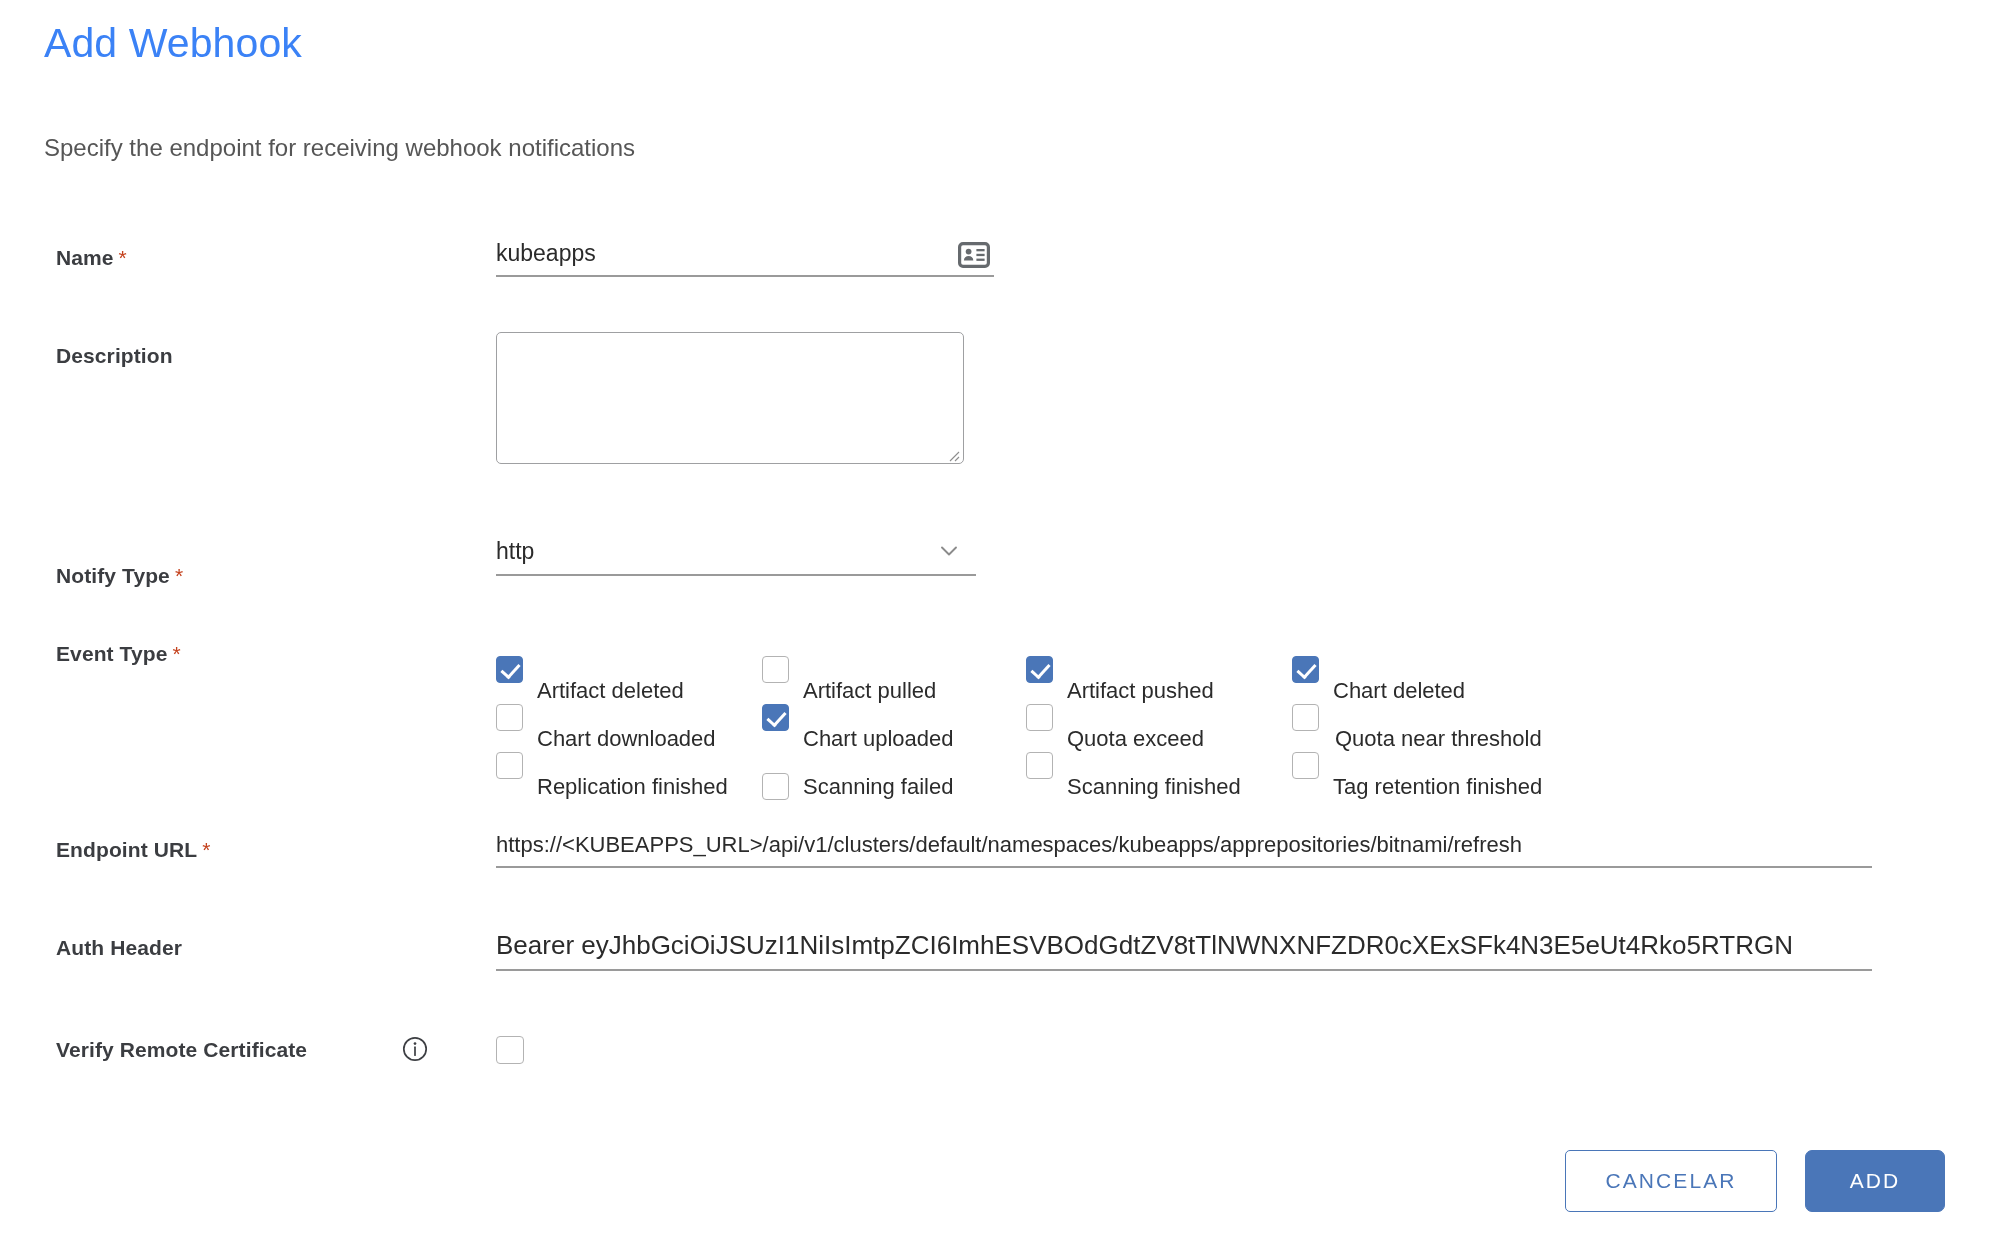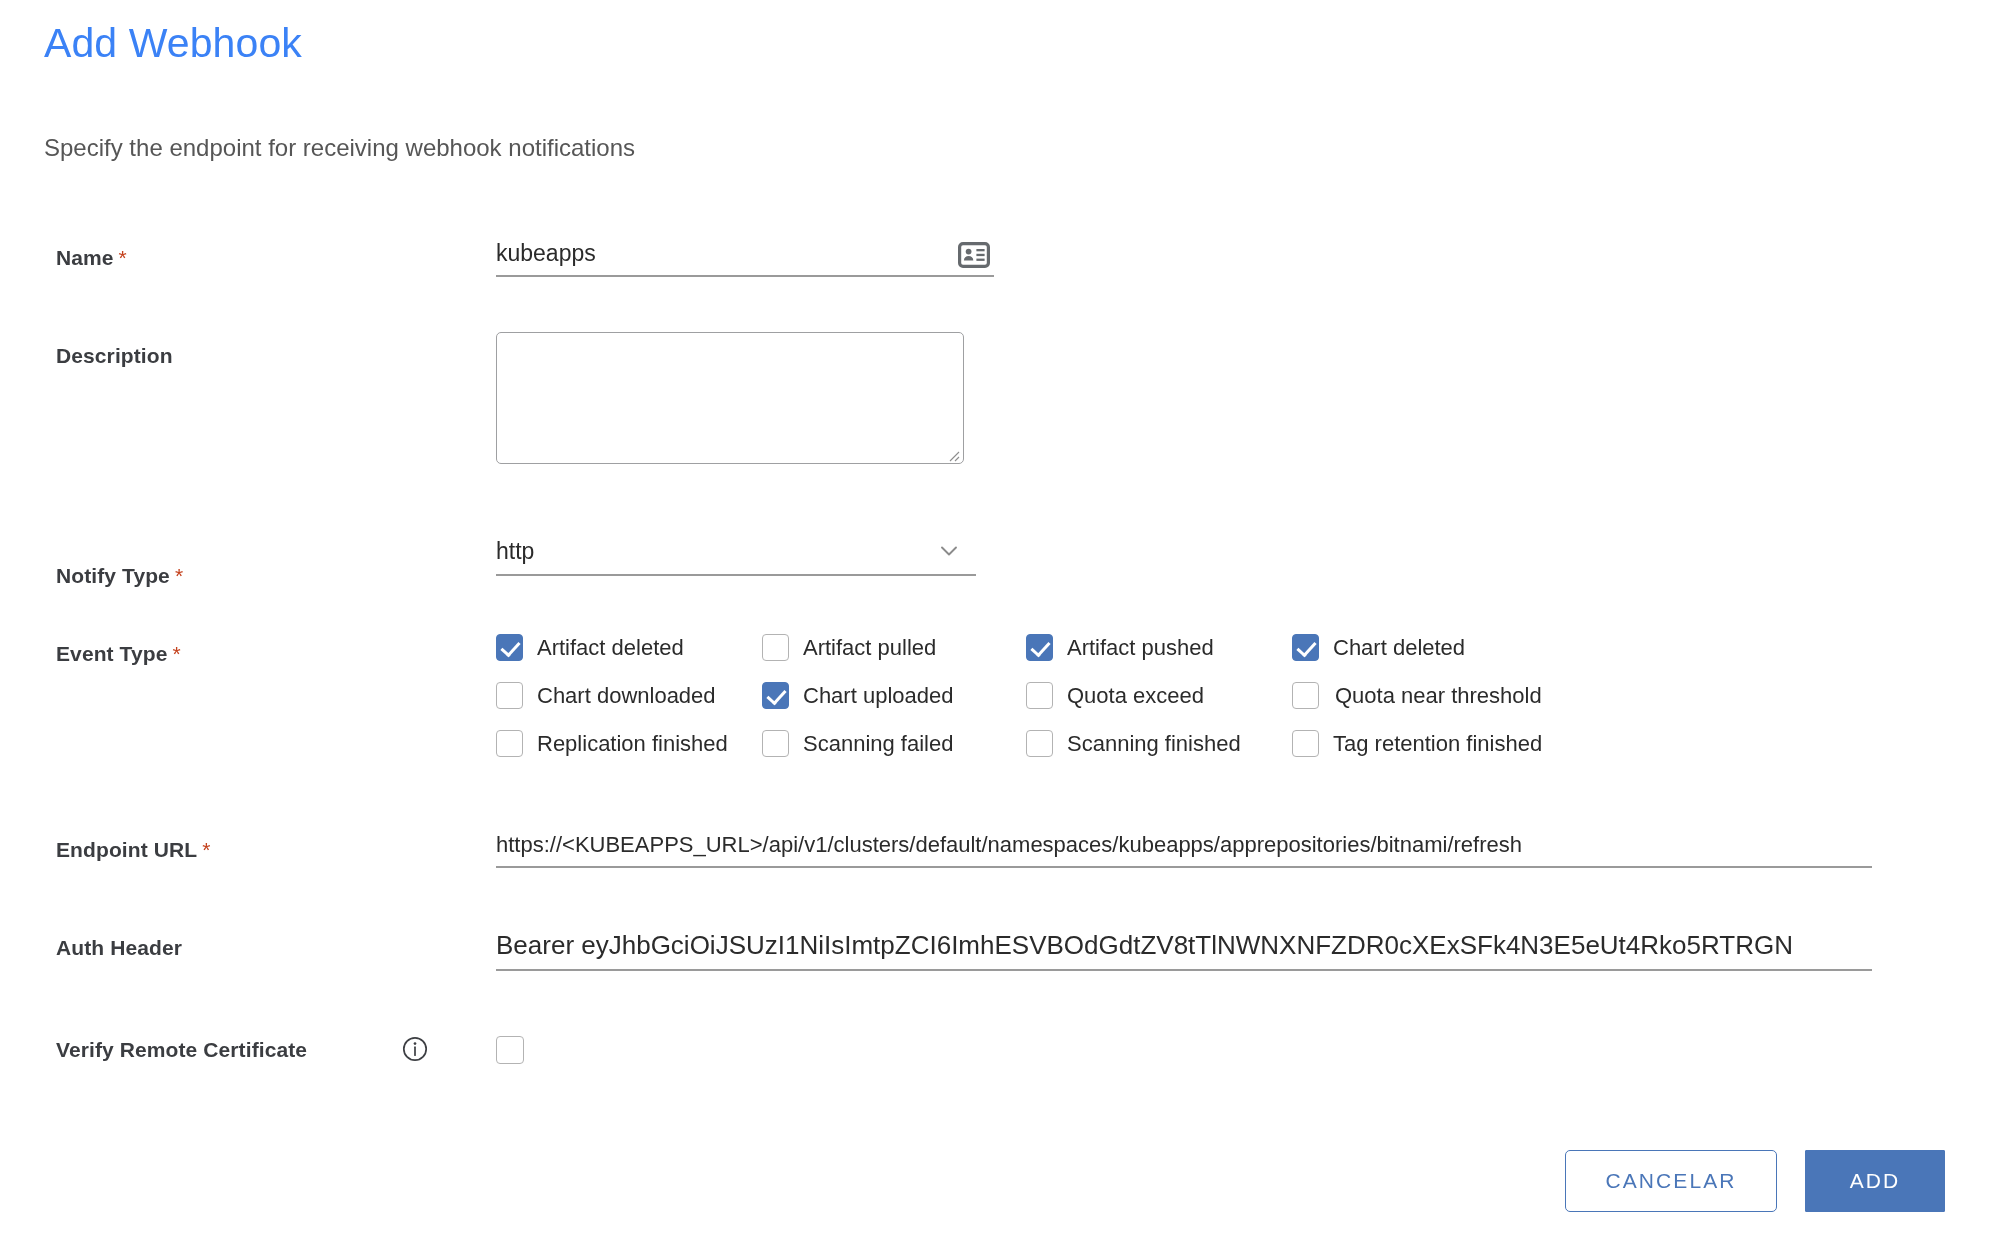--- a/index.html
+++ b/index.html
@@ -160,20 +160,21 @@
     width: 8px;
     height: 15px;
     border: solid #ffffff;
     border-width: 0 3.2px 3.2px 0;
     transform: rotate(42deg);
   }
   .cb-label {
     font-size: 22px;
     color: #2b2b2b;
     font-weight: 400;
+    margin-top: 44px;
   }
 
   
   .plain-box {
     position: absolute;
     width: 28px;
     height: 28px;
     border-radius: 4px;
     border: 1.5px solid #b3b3b3;
     background: #fff;
@@ -200,21 +201,21 @@
   .btn-secondary {
     background: #ffffff;
     border: 1.5px solid #4a76b8;
     border-radius: 5px;
     color: #4a76b8;
     font-size: 21px;
   }
   .btn-primary {
     background: #4a76b8;
     border: 1.5px solid #4a76b8;
-    border-radius: 1px;
+    border-radius: 7px;
     color: #ffffff;
     font-size: 21px;
   }
 </style>
 </head>
 <body>
 
 <div class="form">
 
   <div class="page-title">Add Webhook</div>

